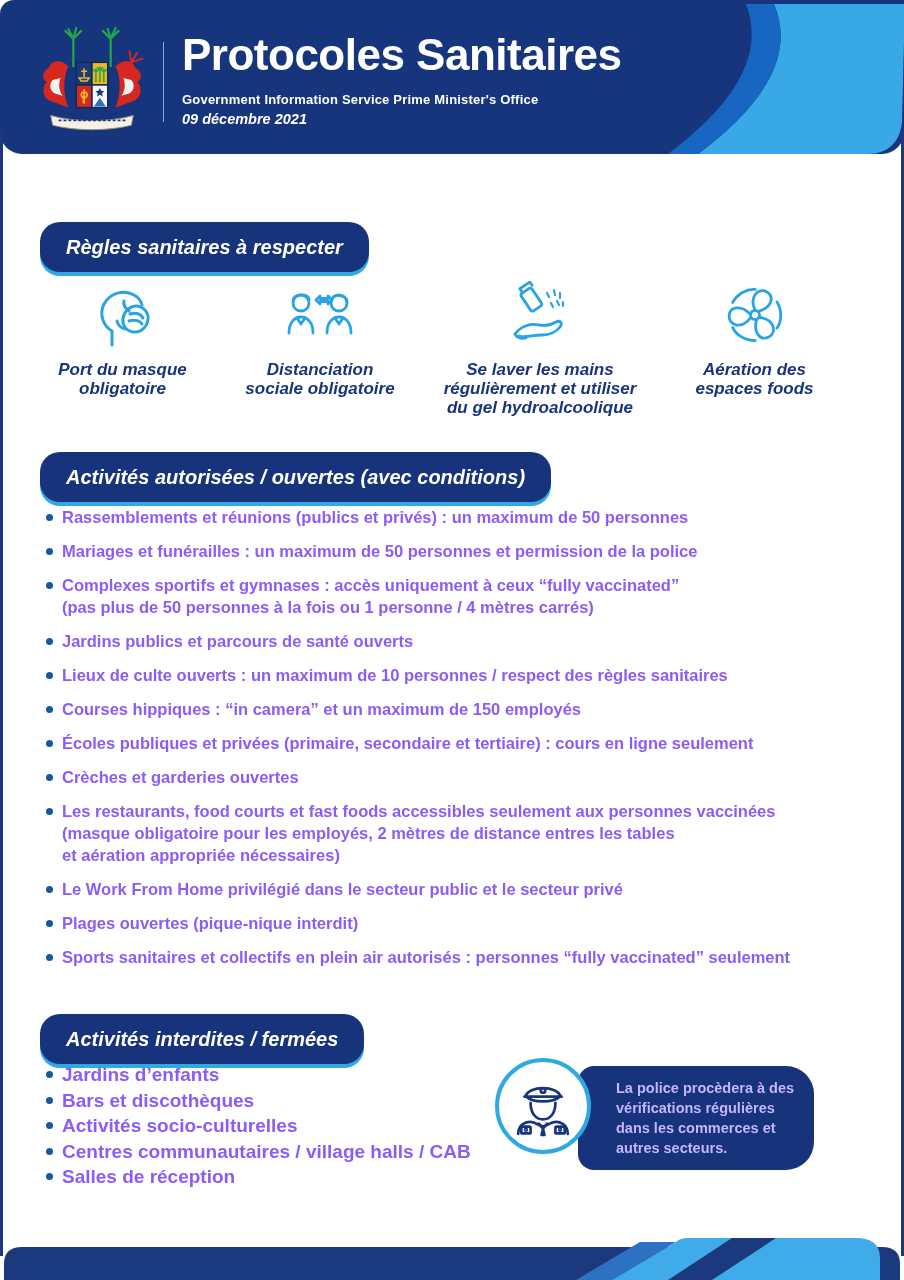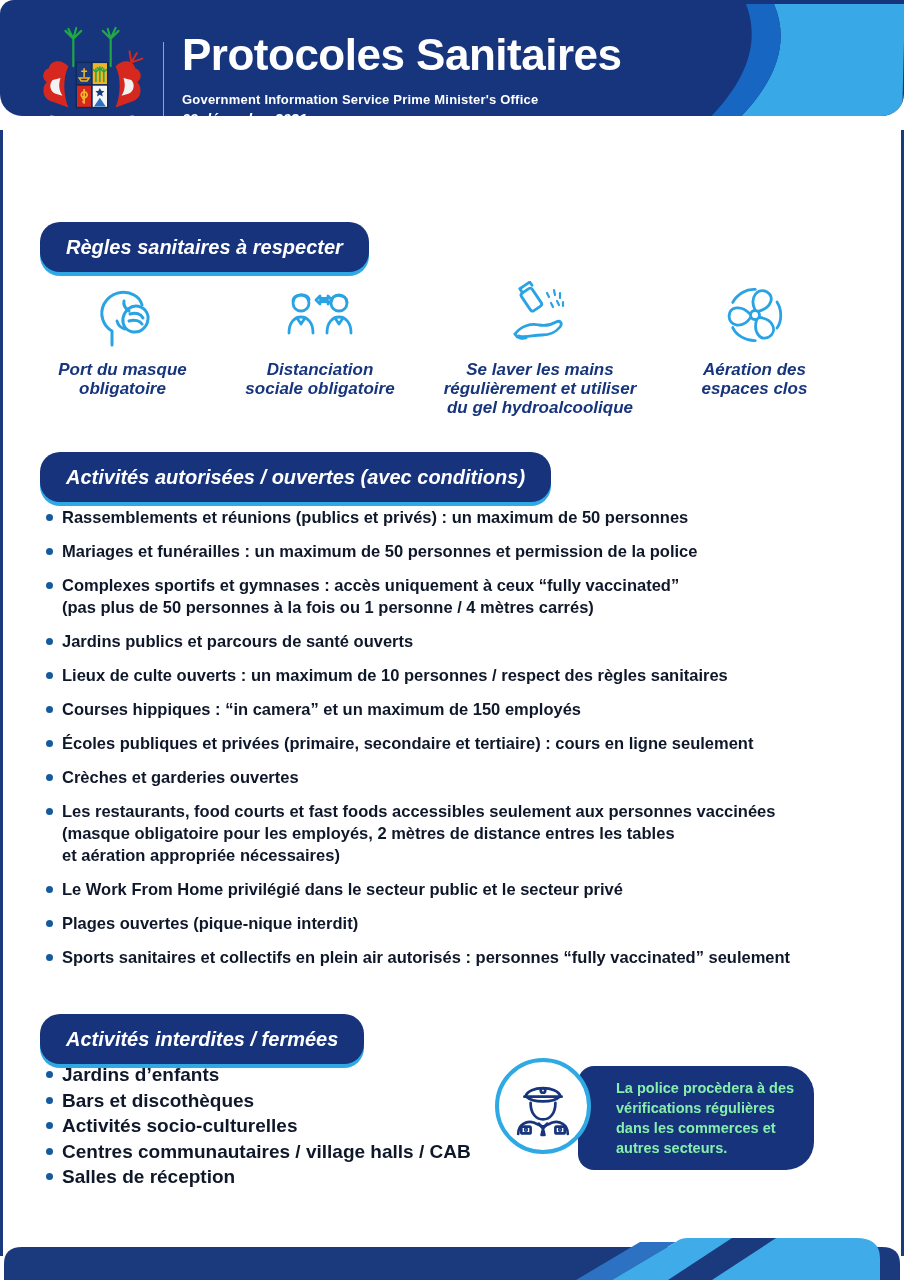--- a/index.html
+++ b/index.html
@@ -3,21 +3,21 @@
 <meta charset="utf-8">
 <style>
   html,body{margin:0;padding:0;background:#ffffff;}
   .page{position:relative;width:904px;height:1280px;background:#ffffff;overflow:hidden;
         font-family:"Liberation Sans",sans-serif;}
   .side-border{position:absolute;top:130px;bottom:24px;width:3px;background:#1b3a7e;}
   .side-border.left{left:0;}
   .side-border.right{right:0;}
 
   
-  .header{position:absolute;top:0;left:0;right:0;height:116px;background:#17357d;
+  .header{position:absolute;top:0;left:0;right:0;height:154px;background:#17357d;
           border-radius:14px 0 22px 22px;overflow:hidden;}
   .swoosh{position:absolute;right:0;top:0;}
   .emblem{position:absolute;left:33px;top:22px;}
   .hdr-divider{position:absolute;left:163px;top:42px;width:1px;height:80px;background:rgba(140,190,235,.85);}
   .hdr-text{position:absolute;left:182px;top:30px;color:#fff;}
   .hdr-title{font-size:44px;font-weight:bold;letter-spacing:-.5px;line-height:50px;}
   .hdr-sub{margin-top:12px;font-size:13px;font-weight:bold;letter-spacing:.2px;}
   .hdr-date{margin-top:4px;font-size:14.5px;font-weight:bold;font-style:italic;}
 
   
@@ -26,35 +26,35 @@
         padding:6px 26px;border-radius:20px;box-shadow:0 4px 0 #2fa9e4;white-space:nowrap;}
 
   
   .rule-col{position:absolute;top:280px;text-align:center;}
   .rule-icon{height:72px;display:flex;align-items:center;justify-content:center;}
   .rule-label{margin-top:8px;font-size:17px;font-weight:bold;font-style:italic;
               color:#17357d;line-height:19px;white-space:pre-line;}
 
   
   .blist{position:absolute;left:40px;margin:0;padding:0;list-style:none;}
-  .blist li{position:relative;padding-left:22px;color:#0f172a;font-weight:bold;white-space:pre-line;}
+  .blist li{position:relative;padding-left:22px;color:#8b5cf6;font-weight:bold;white-space:pre-line;}
   .blist li::before{content:"";position:absolute;left:6px;top:8px;width:7px;height:7px;
                     border-radius:50%;background:#155a9e;}
   .allowed-list{top:506px;width:840px;}
   .allowed-list li{font-size:16.5px;line-height:22px;margin-bottom:12px;}
   .forbidden-list{top:1062px;width:470px;}
   .forbidden-list li{font-size:19px;line-height:25.5px;}
   .forbidden-list li::before{top:9px;}
 
   
   .police-circle{position:absolute;left:495px;top:1058px;width:96px;height:96px;box-sizing:border-box;
                  background:#fff;border:4px solid #2fa9e4;border-radius:50%;z-index:2;
                  display:flex;align-items:center;justify-content:center;}
   .police-box{position:absolute;left:578px;top:1066px;width:236px;box-sizing:border-box;
-              background:#16337b;color:#86efac;border-radius:16px 28px 28px 16px;
+              background:#16337b;color:#c4b5fd;border-radius:16px 28px 28px 16px;
               padding:12px 14px 12px 38px;font-size:14.5px;font-weight:bold;
               line-height:20px;white-space:pre-line;z-index:1;}
 
   .footer{position:absolute;left:0;bottom:0;}
 </style>
 </head>
 <body>
 
 <div class="page">
 
@@ -168,21 +168,21 @@
           <path d="M35 29 C29 16 38 6 47 11 C55 16 51 27 39 30"></path>
           <path d="M35 29 C29 16 38 6 47 11 C55 16 51 27 39 30" transform="rotate(120 35 34)"></path>
           <path d="M35 29 C29 16 38 6 47 11 C55 16 51 27 39 30" transform="rotate(240 35 34)"></path>
         </g>
         <path d="M57 21 C62 29 62 40 57 47"></path>
         <path d="M57 21 C62 29 62 40 57 47" transform="rotate(120 35 34)"></path>
         <path d="M57 21 C62 29 62 40 57 47" transform="rotate(240 35 34)"></path>
       </svg>
     </div>
     <div class="rule-label">Aération des
-espaces clos</div>
+espaces foods</div>
   </div>
 
   <div class="pill" style="left:40px;top:452px;text-align:right;">Activités autorisées / ouvertes (avec conditions)</div>
 
   <ul class="blist allowed-list">
     <li>Rassemblements et réunions (publics et privés) : un maximum de 50 personnes</li>
     <li>Mariages et funérailles : un maximum de 50 personnes et permission de la police</li>
     <li>Complexes sportifs et gymnases : accès uniquement à ceux “fully vaccinated”
 (pas plus de 50 personnes à la fois ou 1 personne / 4 mètres carrés)</li>
     <li>Jardins publics et parcours de santé ouverts</li>

